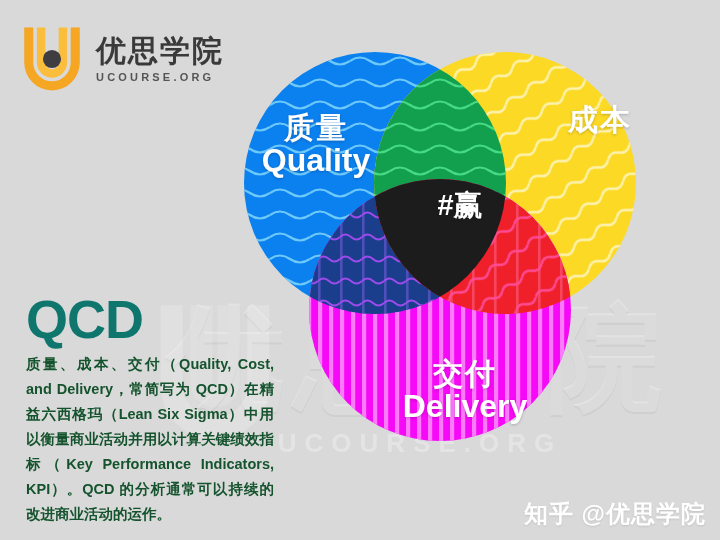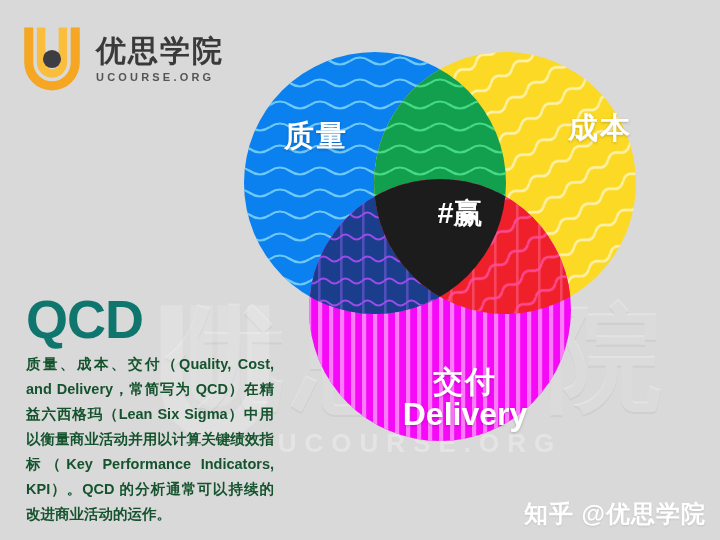--- a/index.html
+++ b/index.html
@@ -52,21 +52,21 @@
     text-align:justify;
   }
 
   
   .venn{position:absolute;left:230px;top:28px;width:420px;height:446px;}
   .venn svg{display:block;}
 
   
   .vlabel{
     position:absolute;color:#fff;text-align:center;line-height:1.04;
-    text-shadow:0 1px 3px rgba(0,0,0,.22);pointer-events:none;margin-top:8px;
+    text-shadow:0 1px 3px rgba(0,0,0,.22);pointer-events:none;
   }
   .vlabel .cn{font-size:30px;font-weight:bold;letter-spacing:2px;display:block;}
   .vlabel .en{font-size:32px;font-weight:bold;display:block;margin-top:1px;}
   #label-quality{left:246px;top:112px;width:140px;}
   #label-cost{left:530px;top:104px;width:140px;}
   #label-delivery{left:380px;top:358px;width:170px;}
   #label-center{left:400px;top:190px;width:120px;}
   #label-center .cn{font-size:29px;letter-spacing:0;}
 
   
@@ -186,20 +186,21 @@
           <g clip-path="url(#clipD)">
             <rect x="0" y="0" width="420" height="446" fill="#1c1c1c"></rect>
           </g>
         </g>
       </g>
     </svg>
   </div>
 
   <div class="vlabel" id="label-quality">
     <span class="cn">质量</span>
+    <span class="en">Quality</span>
   </div>
 
   <div class="vlabel" id="label-cost">
     <span class="cn">成本</span>
   </div>
 
   <div class="vlabel" id="label-delivery">
     <span class="cn">交付</span>
     <span class="en">Delivery</span>
   </div>

